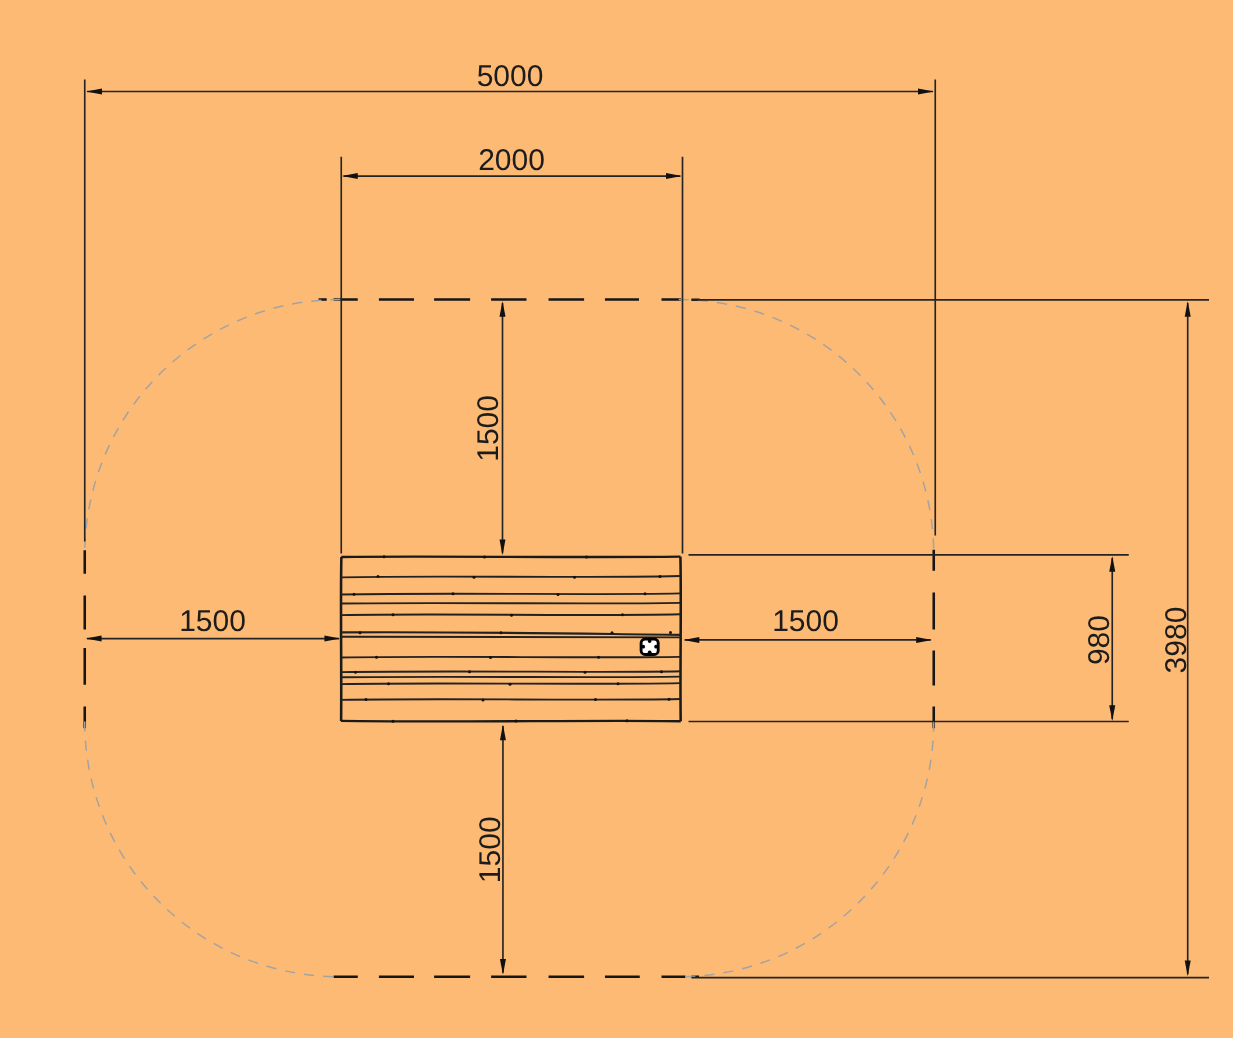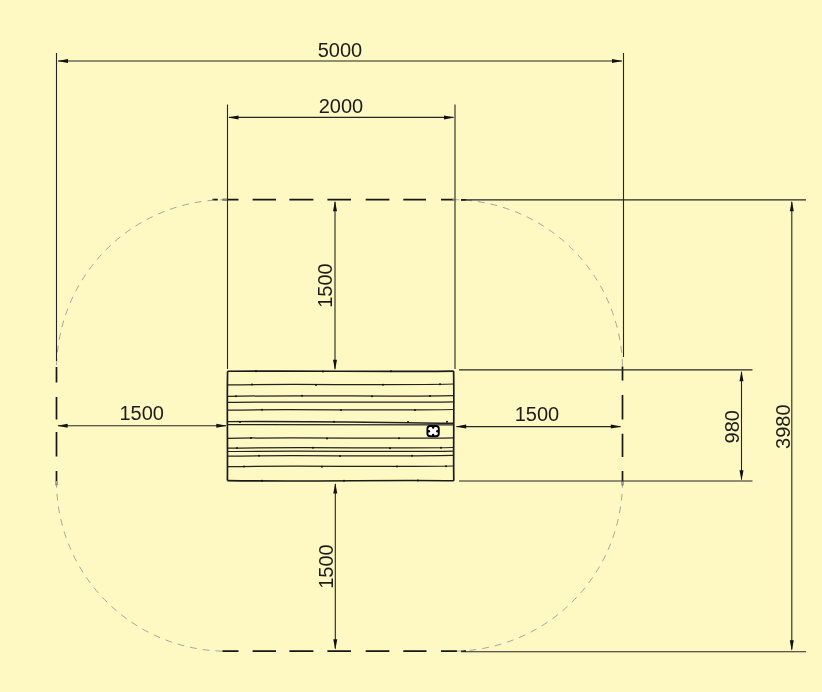--- a/index.html
+++ b/index.html
@@ -1,16 +1,16 @@
 <!DOCTYPE html>
 <html><head>
 <meta charset="utf-8">
 <style>
 html,body{margin:0;padding:0;background:#fff;}
-#wrap{position:relative;width:822px;height:692px;background:#fef9c3;overflow:hidden;}
+#wrap{position:relative;width:822px;height:692px;background:#fdba74;overflow:hidden;}
 svg{position:absolute;left:0;top:0;filter:blur(0.28px);}
 text{font-family:"Liberation Sans",sans-serif;font-size:20px;fill:#1c1c1c;}
 </style>
 </head>
 <body>
 <div id="wrap">
 <svg width="822" height="692" viewBox="0 0 822 692">
 <defs>
 <g id="arrR">
           <path d="M0,0 L-10.5,-2 L-10.5,2 Z" fill="#111"></path>

